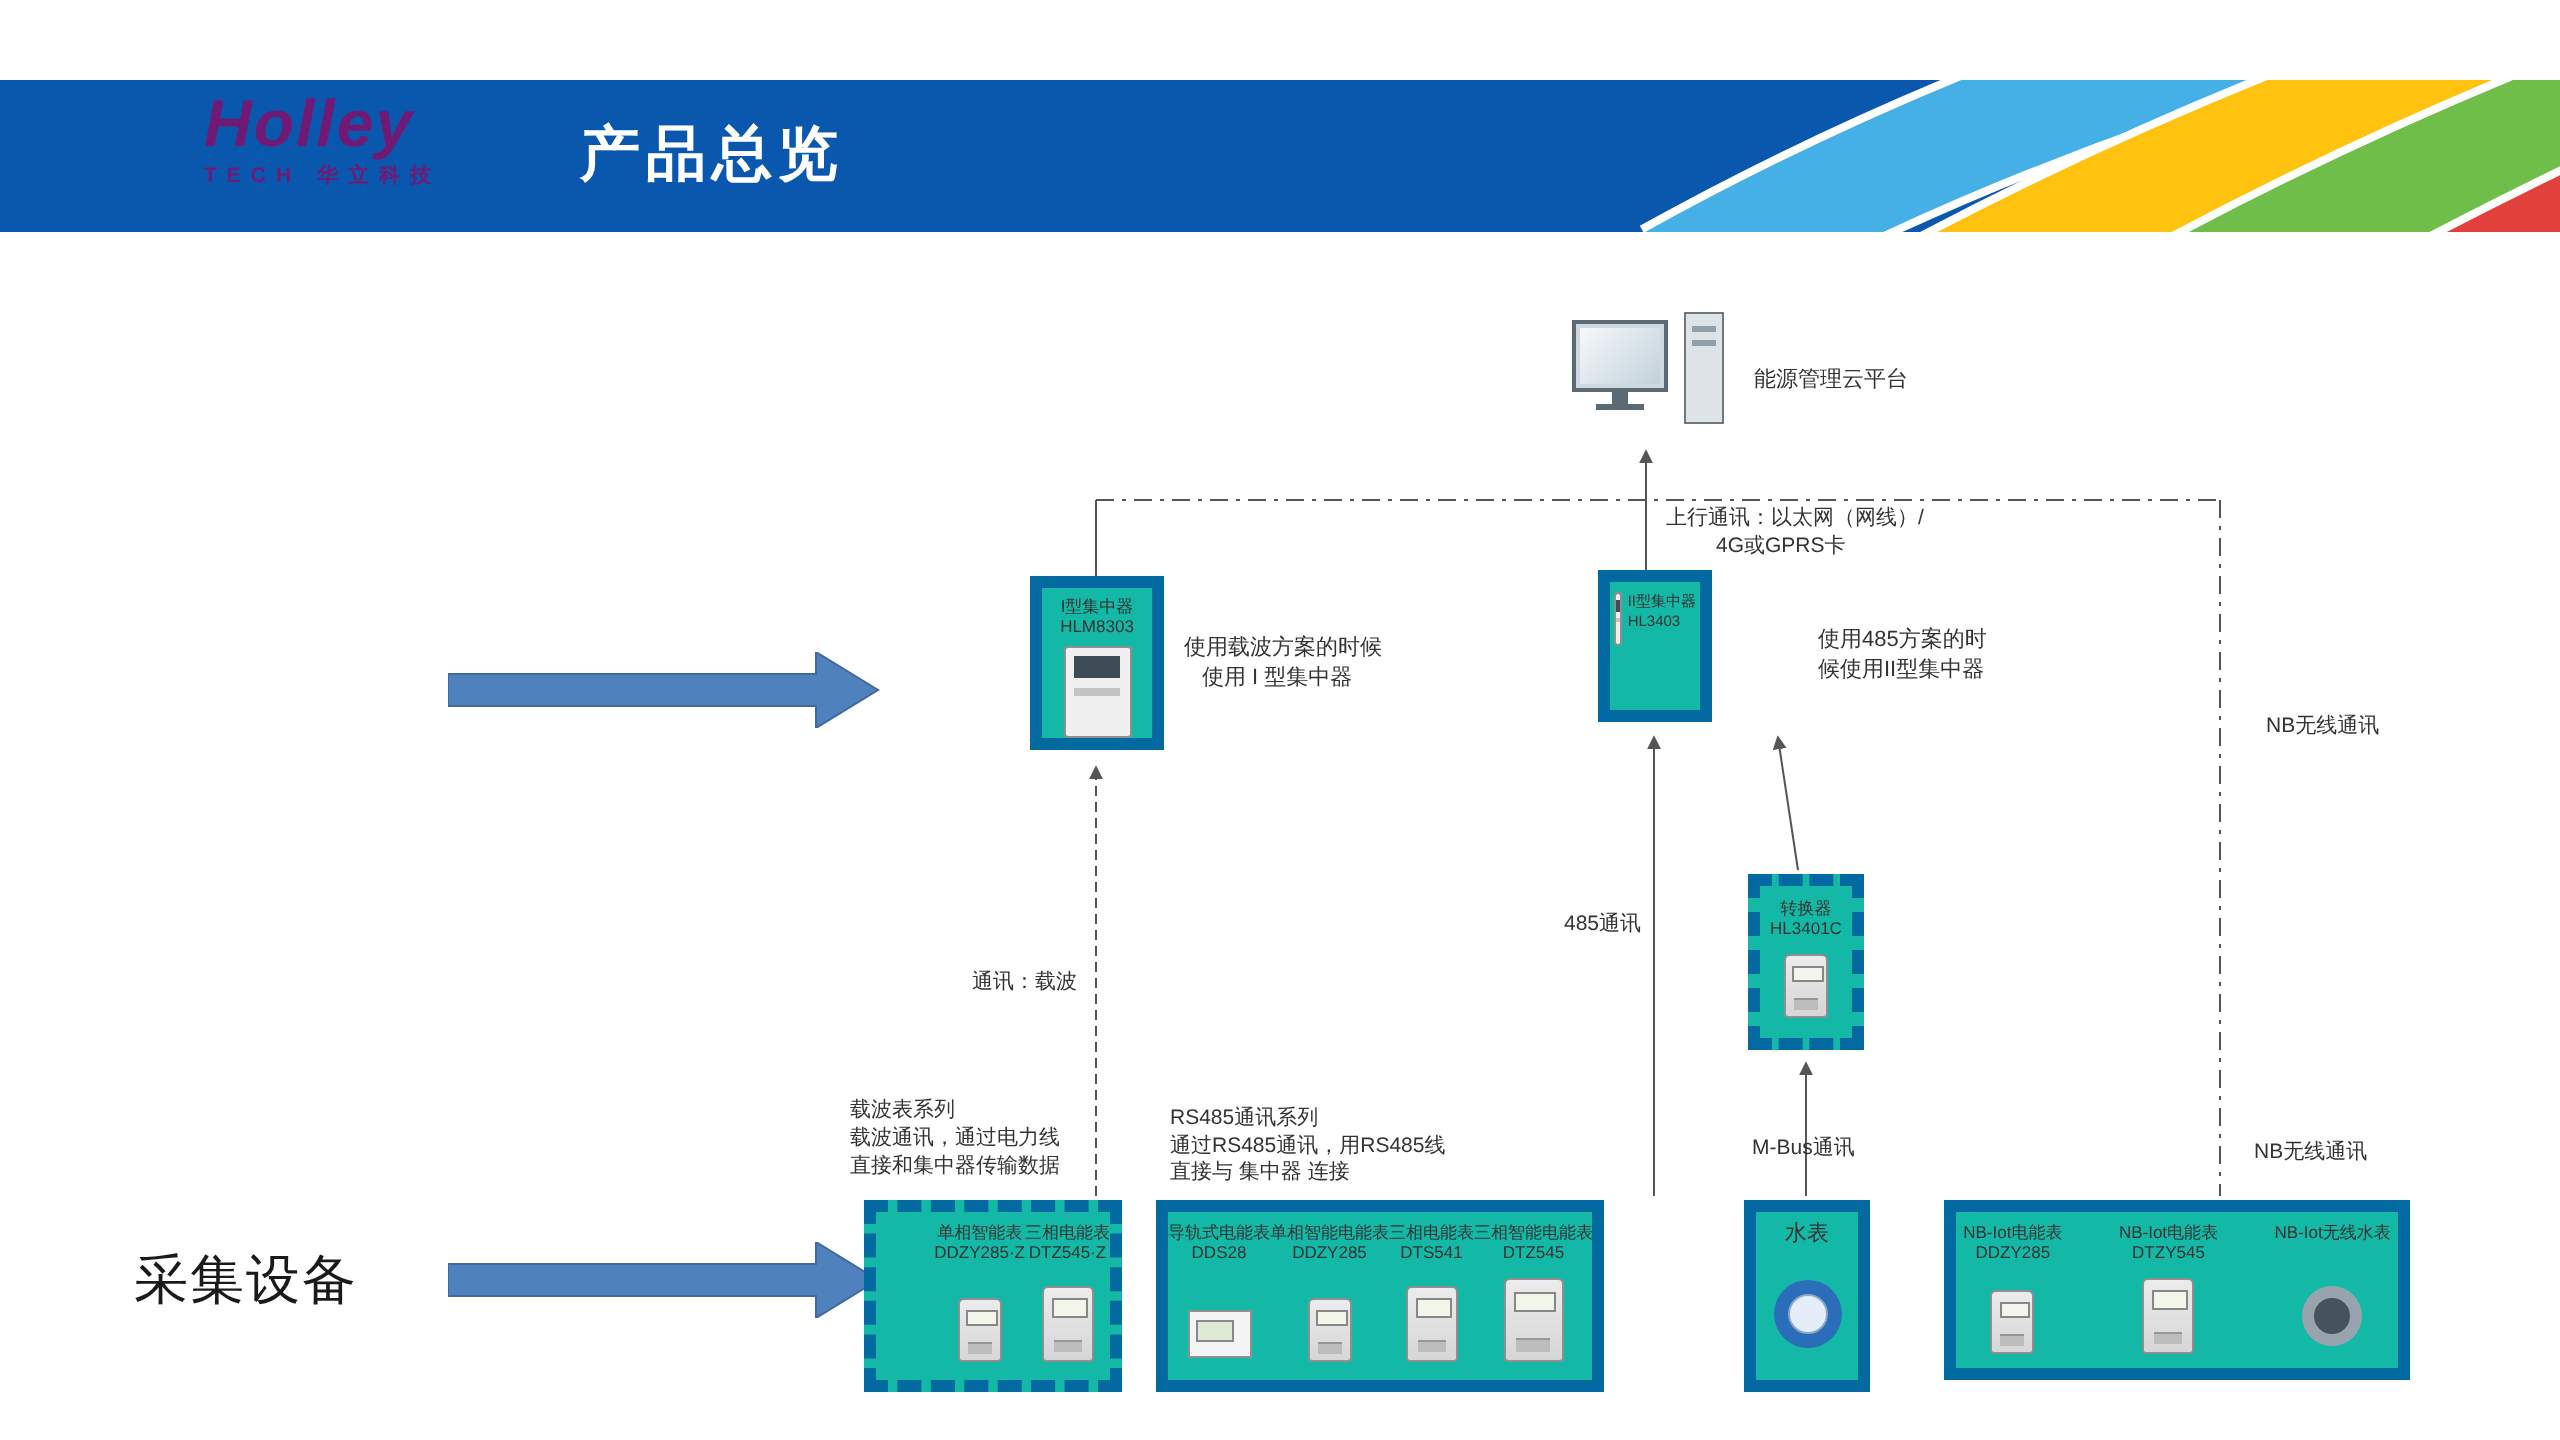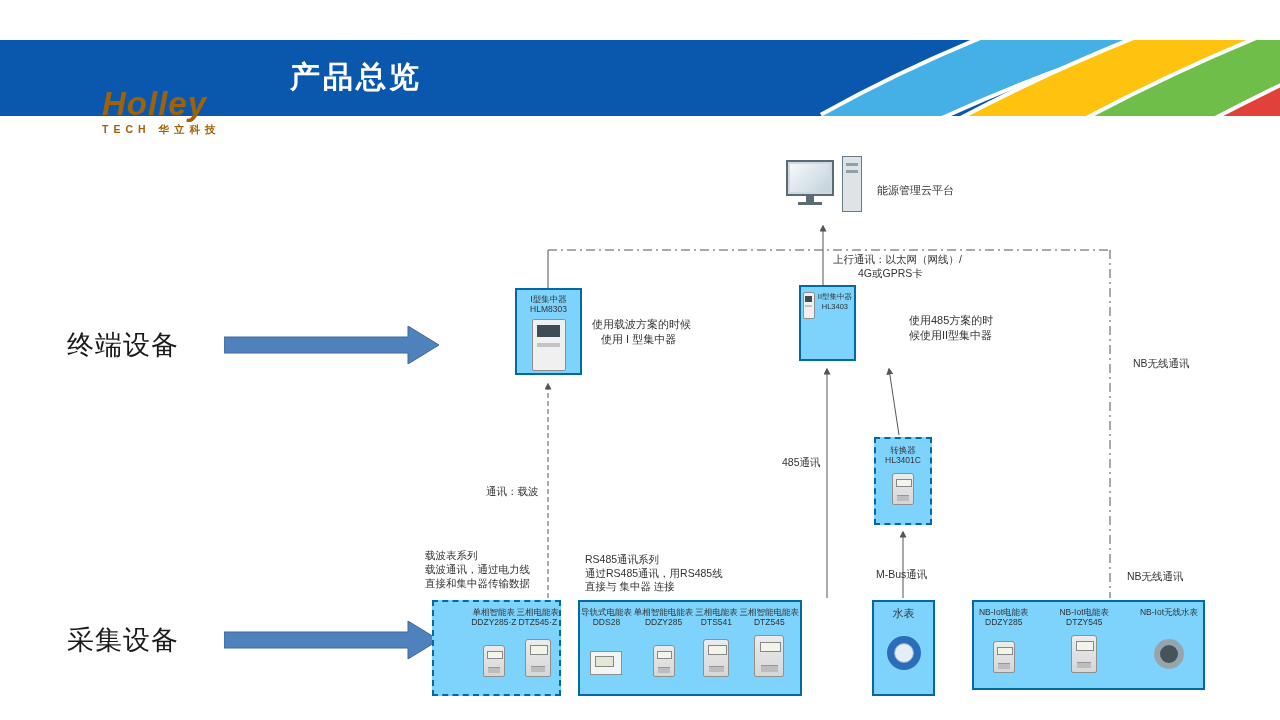--- a/index.html
+++ b/index.html
@@ -3,41 +3,41 @@
 <meta charset="utf-8">
 <style>
   * { margin:0; padding:0; box-sizing:border-box; }
   html,body { width:1280px; height:720px; }
   body { font-family:"Liberation Sans","DejaVu Sans",sans-serif; background:#fff; }
   .slide { position:relative; width:1280px; height:720px; overflow:hidden; background:#fff; }
 
   
   .band { position:absolute; left:0; top:40px; width:1280px; height:76px; background:#0a58ad; overflow:hidden; }
   .band-swoosh { position:absolute; right:0; top:0; }
-  .logo { position:absolute; left:102px; top:45px; color:#a16207; z-index:3;margin-top:42px; }
+  .logo { position:absolute; left:102px; top:45px; color:#701a75; z-index:3; }
   .logo-brand { font-size:33px; font-weight:bold; font-style:italic; letter-spacing:1px; line-height:34px; }
   .logo-sub { font-size:10.5px; font-weight:bold; letter-spacing:5px; margin-top:2px; white-space:nowrap; }
   .page-title { position:absolute; left:290px; top:57px; color:#fff; font-size:30px; font-weight:bold; letter-spacing:3px; z-index:3; }
 
   
   .side-label { position:absolute; font-size:27px; color:#1a1a1a; letter-spacing:1px; }
   .big-arrow { position:absolute; }
 
   
   .connectors { position:absolute; left:0; top:0; pointer-events:none; }
   .ln-solid   { stroke:#555; stroke-width:1; }
   .ln-dashed  { stroke:#555; stroke-width:1; stroke-dasharray:5 3; }
   .ln-dashdot { stroke:#555; stroke-width:1; stroke-dasharray:9 4 2 4; }
 
   
   .dtext { position:absolute; color:#333; font-size:10.5px; line-height:14px; white-space:nowrap; }
   .dtext.center { white-space:normal; }
 
   
-  .dev-box { position:absolute; background:#7dd3fc; border:2px solid #0369a1; }
+  .dev-box { position:absolute; background:#14b8a6; border:6px solid #0369a1; }
   .dev-box.dashed { border-style:dashed; }
   .col { display:flex; flex-direction:column; align-items:center; }
   .nm { font-size:8.5px; line-height:10px; color:#333; white-space:nowrap; text-align:center; }
 
   
   .meter { position:relative; display:inline-block; background:linear-gradient(#ececec,#d6d6d6);
            border:1px solid #8f8f8f; border-radius:3px 3px 2px 2px; }
   .meter::before { content:""; position:absolute; left:16%; top:15%; width:68%; height:20%;
                    background:#f2f6ea; border:1px solid #878787; }
   .meter::after  { content:""; position:absolute; left:20%; bottom:10%; width:60%; height:16%;
@@ -91,21 +91,20 @@
       <path d="M 388 130 Q 515 62 645 8" stroke="#ffffff" stroke-width="80" fill="none"></path>
       <path d="M 388 130 Q 515 62 645 8" stroke="#e2403a" stroke-width="72" fill="none"></path>
     </svg>
   </div>
   <div class="logo">
     <div class="logo-brand">Holley</div>
     <div class="logo-sub">TECH 华立科技</div>
   </div>
   <div class="page-title">产品总览</div>
 
-  <div class="side-label" style="left:67px;top:327px;">终端设备</div>
   <svg class="big-arrow" style="left:224px;top:326px;" width="216" height="38">
     <polygon points="0,11 184,11 184,0 215,19 184,38 184,27 0,27" fill="#4f81bd" stroke="#41699c" stroke-width="1"></polygon>
   </svg>
 
   <div class="side-label" style="left:67px;top:622px;">采集设备</div>
   <svg class="big-arrow" style="left:224px;top:621px;" width="216" height="38">
     <polygon points="0,11 184,11 184,0 215,19 184,38 184,27 0,27" fill="#4f81bd" stroke="#41699c" stroke-width="1"></polygon>
   </svg>
 
   <svg class="connectors" width="1280" height="720">
@@ -146,21 +145,21 @@
 
   <div class="dev-box col" style="left:515px;top:288px;width:67px;height:87px;padding-top:4px;">
     <span class="nm">I型集中器</span>
     <span class="nm">HLM8303</span>
     <span class="conc-icon" style="margin-top:5px;"></span>
   </div>
 
   <div class="dev-box" style="left:799px;top:285px;width:57px;height:76px;padding:5px 2px;">
     <div style="display:flex;gap:3px;align-items:flex-start;justify-content:center;">
       <span class="conc-icon small"></span>
-      <span class="col" style="align-items:center;">
+      <span class="col" style="align-items:flex-start;">
         <span class="nm" style="font-size:7.5px;">II型集中器</span>
         <span class="nm" style="font-size:7.5px;">HL3403</span>
       </span>
     </div>
   </div>
 
   <div class="dev-box dashed col" style="left:874px;top:437px;width:58px;height:88px;padding-top:6px;">
     <span class="nm">转换器</span>
     <span class="nm">HL3401C</span>
     <span class="meter sz-s" style="margin-top:8px;"></span>

